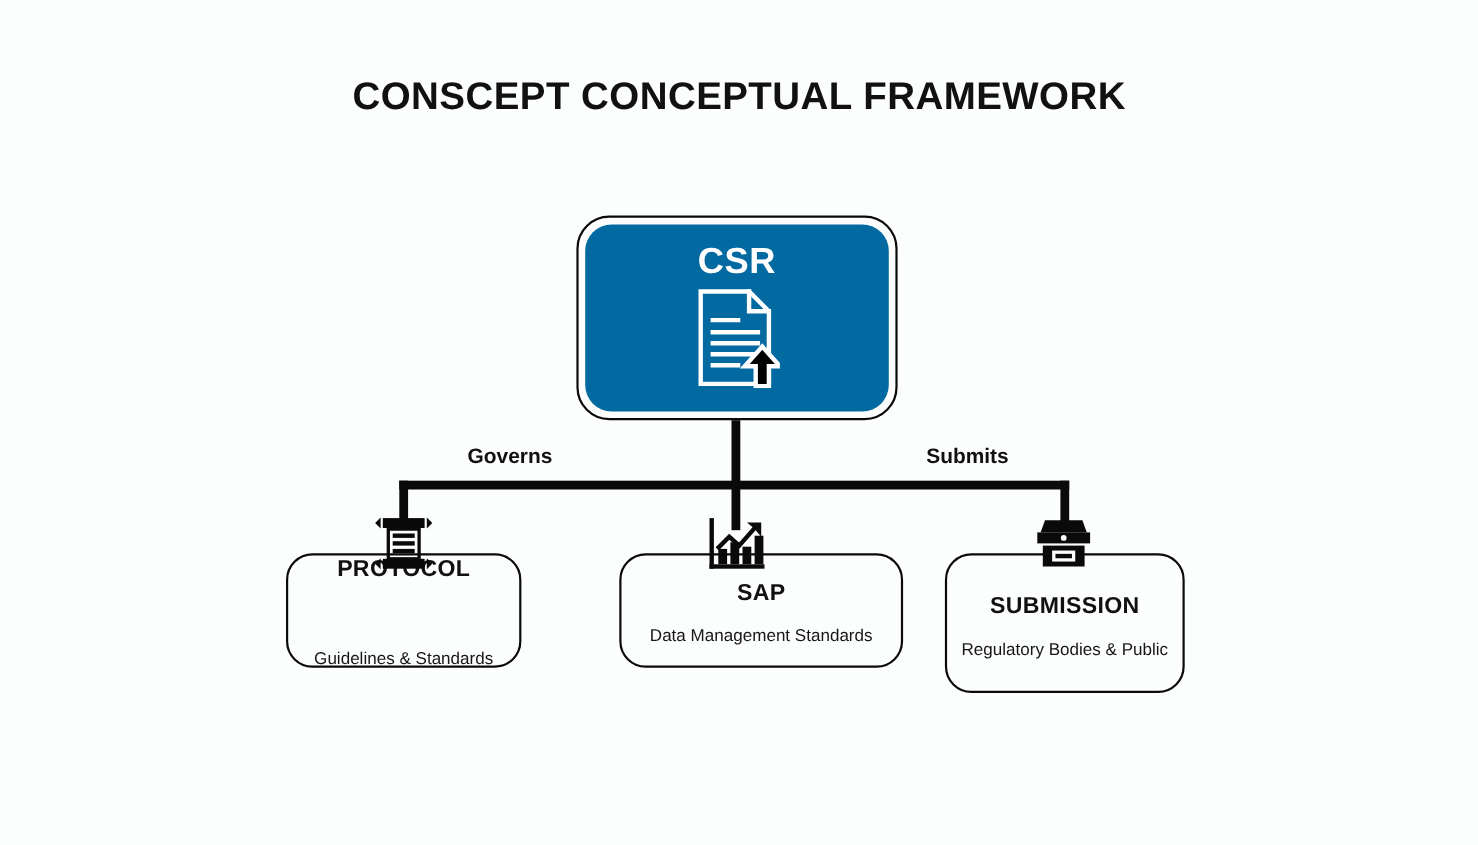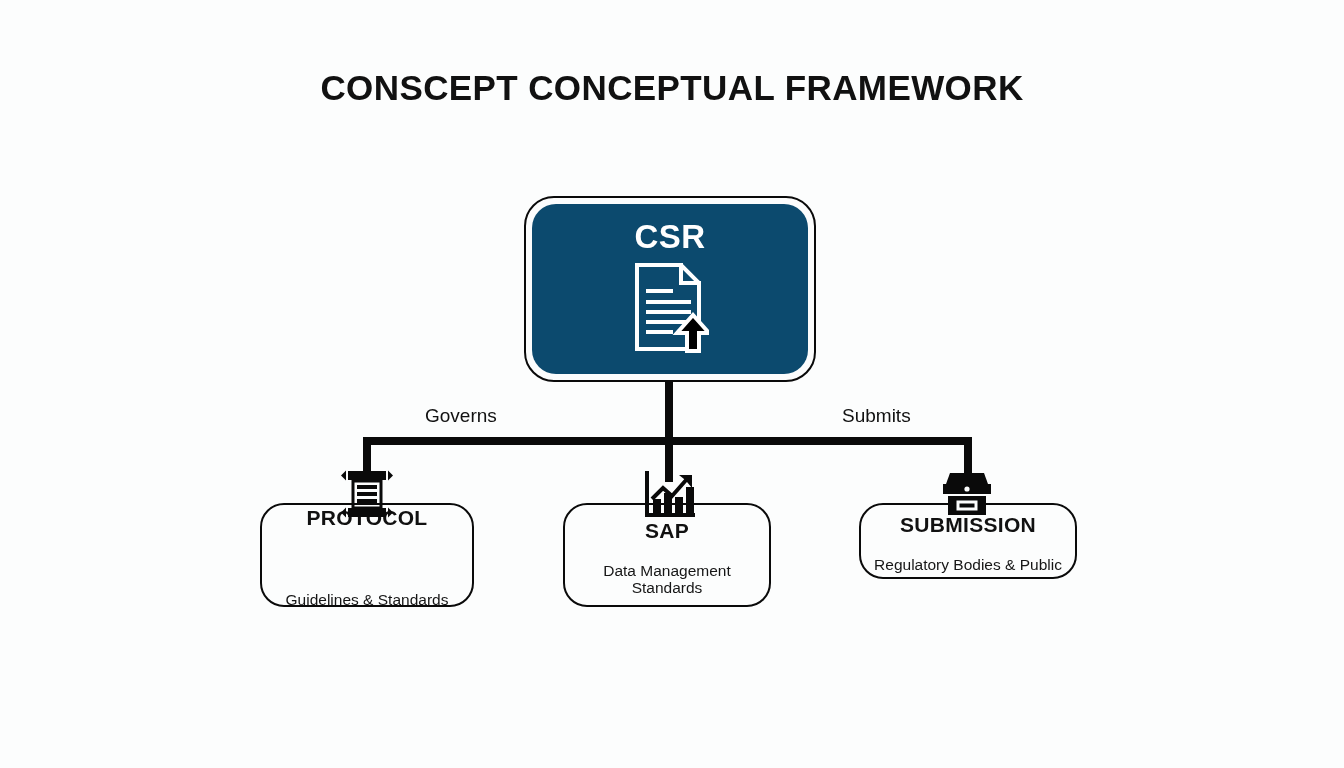--- a/index.html
+++ b/index.html
@@ -46,21 +46,21 @@
     height: 186px;
     border: 2px solid #0a0a0a;
     border-radius: 30px;
     background: #fcfdfd;
     box-sizing: border-box;
     padding: 6px;
   }
   .root-node-inner {
     width: 100%;
     height: 100%;
-    background: #0c4a6e;
+    background: #0369a1;
     border-radius: 24px;
     box-sizing: border-box;
     display: flex;
     flex-direction: column;
     align-items: center;
     justify-content: flex-start;
     padding-top: 16px;
   }
   .root-label {
     color: #ffffff;
@@ -107,42 +107,42 @@
     left: 964px;
     top: 437px;
     width: 8px;
     height: 42px;
   }
 
   
   .edge-label {
     position: absolute;
     font-size: 19px;
-    font-weight: normal;
+    font-weight: bold;
     color: #111111;
     white-space: nowrap;
   }
   .edge-label-governs { left: 425px; top: 405px; }
   .edge-label-submits { left: 814px; top: 405px; margin-left: 28px; }
 
   
   .leaf {
     position: absolute;
     box-sizing: border-box;
     border: 2px solid #0a0a0a;
     border-radius: 24px;
     background: #fcfdfd;
     display: flex;
     flex-direction: column;
     align-items: center;
     justify-content: center;
   }
   .leaf-protocol   { left: 260px; top: 503px; width: 214px; height: 104px; gap: 42px; }
-  .leaf-sap        { left: 563px; top: 503px; width: 208px; height: 104px; }
-  .leaf-submission { left: 859px; top: 503px; width: 218px; height: 76px; }
+  .leaf-sap        { left: 563px; top: 503px; width: 258px; height: 104px; }
+  .leaf-submission { left: 859px; top: 503px; width: 218px; height: 127px; }
 
   .leaf-title {
     font-size: 21px;
     font-weight: bold;
     color: #111111;
     letter-spacing: 0.3px;
     line-height: 1.05;
     margin-top: 6px;
   }
   .leaf-sub {

